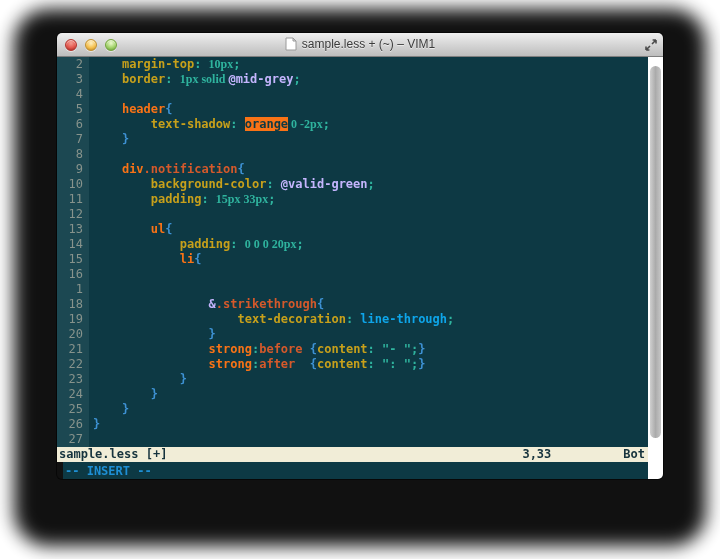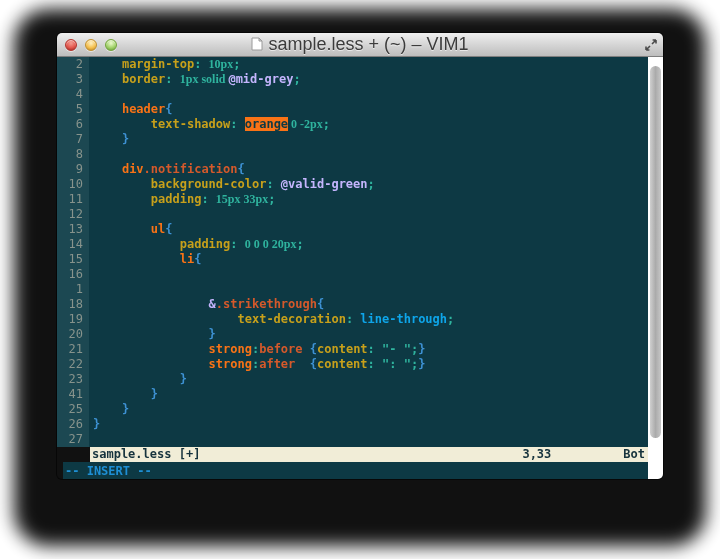--- a/index.html
+++ b/index.html
@@ -20,21 +20,21 @@
   .titlebar { position:relative; height:24px; flex:0 0 24px;
               background:linear-gradient(#f0f0f0, #d8d8d8 45%, #bdbdbd);
               border-bottom:1px solid #7e7e7e; display:flex; align-items:center; }
   .traffic { display:flex; gap:8px; padding-left:8px; }
   .tl { width:12px; height:12px; border-radius:50%; box-shadow:inset 0 1px 1px rgba(255,255,255,.6), 0 1px 0 rgba(255,255,255,.5); }
   .tl.red    { background:radial-gradient(circle at 50% 30%, #f8multiple 0, #f09288 10%, #e4574d 55%, #8e201c 100%); background:radial-gradient(circle at 50% 30%, #f09288 10%, #e4574d 55%, #8e201c 100%); border:1px solid #b5342c; }
   .tl.yellow { background:radial-gradient(circle at 50% 30%, #fce9b2 10%, #f6c14f 55%, #b57d22 100%); border:1px solid #c2912f; }
   .tl.green  { background:radial-gradient(circle at 50% 30%, #e1f4c0 10%, #a3d36a 55%, #5d9431 100%); border:1px solid #74a53c; }
   .title-wrap { position:absolute; left:0; right:0; top:0; bottom:1px;
                 display:flex; align-items:center; justify-content:center; gap:5px; pointer-events:none; }
-  .title-text { font-size:18px; color:#3c3c3c; text-shadow:0 1px 0 rgba(255,255,255,.6); }
+  .title-text { font-size:12px; color:#3c3c3c; text-shadow:0 1px 0 rgba(255,255,255,.6); }
   .doc-icon { width:12px; height:14px; display:block; }
   .fs-btn { position:absolute; right:5px; top:5px; width:14px; height:14px; }
 
   
   .body { flex:1; display:flex; }
   .left-col { flex:1; display:flex; flex-direction:column; min-width:0; }
 
   
   .code-area { flex:1; background:#0d3944; overflow:hidden;
                font-family:"DejaVu Sans Mono", monospace; font-size:12px; line-height:15px; font-weight:bold; }
@@ -51,21 +51,21 @@
   .tk-cls   { color:#d4592b; }
   .tk-var   { color:#c4b5fd; }
   .tk-brace { color:#3e92d4; }
   .tk-valkw { color:#0ea5e9; }
   .tk-str   { color:#2fb39e; }
   .tk-hl    { background:#f97316; color:#0d3944; }
 
   
   .statusbar { flex:0 0 15px; background:#f1edd7; color:#16333d; display:flex; align-items:center;
                font-family:"DejaVu Sans Mono", monospace; font-size:12px; font-weight:bold; line-height:15px;
-               padding:0 3px 0 2px; white-space:pre;margin-left:33px; }
+               padding:0 3px 0 2px; white-space:pre; }
   .sb-file { flex:1; }
   .sb-bot { margin-left:72px; }
 
   
   .cmdline { flex:0 0 17px; background:#0d3944; color:#1e8fd5; display:flex; align-items:center;
              font-family:"DejaVu Sans Mono", monospace; font-size:12px; font-weight:bold; padding-left:2px;margin-left:6px; }
 
   
   .scrollbar { flex:0 0 15px; background:#ffffff; position:relative; }
   .thumb { position:absolute; left:2px; top:9px; width:11px; height:372px; border-radius:6px;
@@ -117,21 +117,21 @@
             <div class="code-line"><span class="ln">14</span><span class="code"><span class="tk-plain">            </span><span class="tk-prop">padding</span><span class="tk-punc">: </span><span class="tk-val">0 0 0 20px</span><span class="tk-punc">;</span></span></div>
             <div class="code-line"><span class="ln">15</span><span class="code"><span class="tk-plain">            </span><span class="tk-sel">li</span><span class="tk-brace">{</span></span></div>
             <div class="code-line"><span class="ln">16</span></div>
             <div class="code-line"><span class="ln">1</span><span class="code"></span></div>
             <div class="code-line"><span class="ln">18</span><span class="code"><span class="tk-plain">                </span><span class="tk-var">&amp;</span><span class="tk-cls">.strikethrough</span><span class="tk-brace">{</span></span></div>
             <div class="code-line"><span class="ln">19</span><span class="code"><span class="tk-plain">                    </span><span class="tk-prop">text-decoration</span><span class="tk-punc">: </span><span class="tk-valkw">line-through</span><span class="tk-punc">;</span></span></div>
             <div class="code-line"><span class="ln">20</span><span class="code"><span class="tk-plain">                </span><span class="tk-brace">}</span></span></div>
             <div class="code-line"><span class="ln">21</span><span class="code"><span class="tk-plain">                </span><span class="tk-sel">strong</span><span class="tk-punc">:</span><span class="tk-cls">before</span><span class="tk-plain"> </span><span class="tk-brace">{</span><span class="tk-prop">content</span><span class="tk-punc">: </span><span class="tk-str">"- "</span><span class="tk-punc">;</span><span class="tk-brace">}</span></span></div>
             <div class="code-line"><span class="ln">22</span><span class="code"><span class="tk-plain">                </span><span class="tk-sel">strong</span><span class="tk-punc">:</span><span class="tk-cls">after</span><span class="tk-plain">  </span><span class="tk-brace">{</span><span class="tk-prop">content</span><span class="tk-punc">: </span><span class="tk-str">": "</span><span class="tk-punc">;</span><span class="tk-brace">}</span></span></div>
             <div class="code-line"><span class="ln">23</span><span class="code"><span class="tk-plain">            </span><span class="tk-brace">}</span></span></div>
-            <div class="code-line"><span class="ln">41</span><span class="code"><span class="tk-plain">        </span><span class="tk-brace">}</span></span></div>
+            <div class="code-line"><span class="ln">24</span><span class="code"><span class="tk-plain">        </span><span class="tk-brace">}</span></span></div>
             <div class="code-line"><span class="ln">25</span><span class="code"><span class="tk-plain">    </span><span class="tk-brace">}</span></span></div>
             <div class="code-line"><span class="ln">26</span><span class="code"><span class="tk-brace">}</span></span></div>
             <div class="code-line"><span class="ln">27</span><span class="code"></span></div>
           </div>
 
         <div class="statusbar">
           <span class="sb-file">sample.less [+]</span>
           <span>3,33</span>
           <span class="sb-bot">Bot</span>
         </div>

